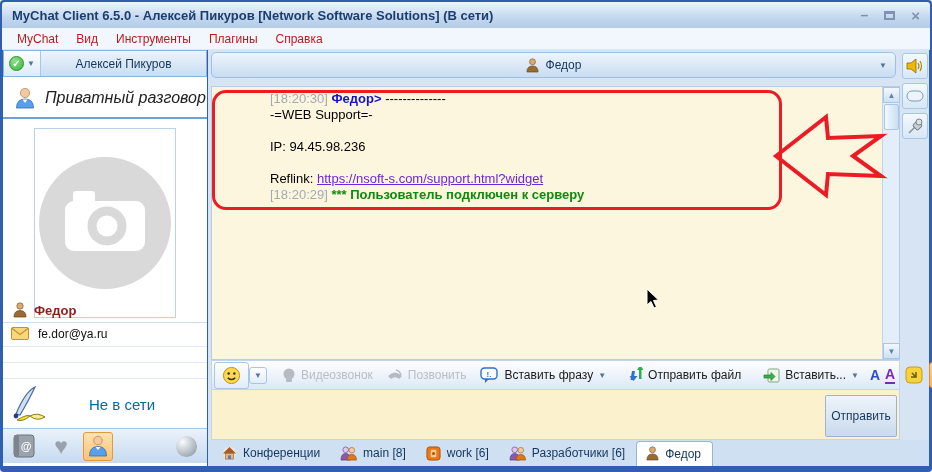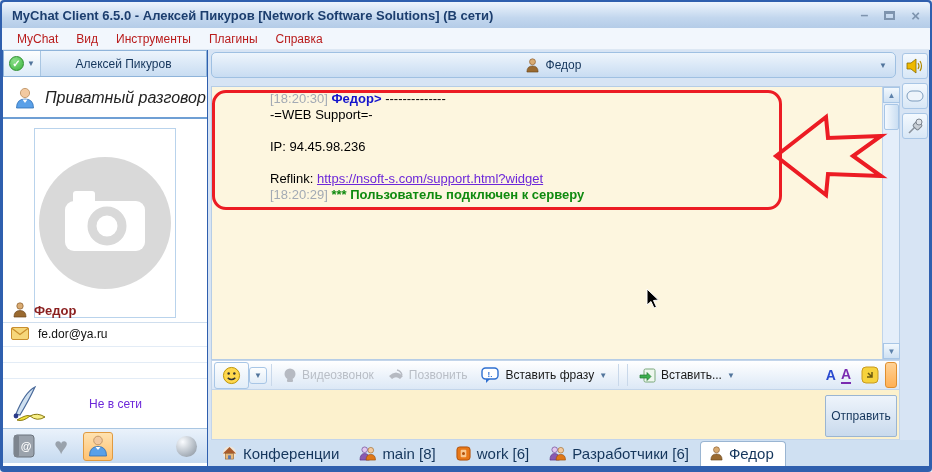--- a/index.html
+++ b/index.html
@@ -35,21 +35,21 @@
   .sb-private .lbl{font-size:16px;font-style:italic;color:#222;}
   .photo-box{position:absolute;left:31px;top:78px;width:142px;height:190px;
     border:1px solid #b9d3ec;background:#fff;display:flex;align-items:center;justify-content:center;}
   .sb-contact{position:absolute;left:0;top:248px;width:100%;height:24px;display:flex;
     align-items:center;gap:7px;padding-left:10px;}
   .sb-contact .nm{font-size:13px;font-weight:bold;color:#8a1f1f;}
   .sb-email{position:absolute;left:0;top:272px;width:100%;height:22px;display:flex;align-items:center;
     gap:9px;padding-left:8px;border-top:1px solid #cfdeee;font-size:12px;color:#111;}
   .sb-row{position:absolute;left:0;width:100%;height:15px;border-top:1px solid #e3ecf6;}
   .sb-status{position:absolute;left:0;top:330px;width:100%;height:48px;display:flex;align-items:center;}
-  .sb-status .txt{font-size:12px;color:#6d28d9;margin-left:38px;}
+  .sb-status .txt{font-size:15px;color:#0369a1;margin-left:38px;}
   .sb-toolbar{position:absolute;left:0;top:378px;width:100%;height:35px;
     background:linear-gradient(#eaf2fb,#c6daf0);border-top:1px solid #a9c6e2;
     display:flex;align-items:center;padding:0 6px;gap:7px;}
   .sb-tool{width:30px;height:29px;display:flex;align-items:center;justify-content:center;border-radius:3px;}
   .sb-tool.active{background:linear-gradient(#ffe2b0,#ffc272);border:1px solid #e09a40;}
   .heart{font-size:23px;color:#99a2ac;line-height:1;}
   .globe{width:21px;height:21px;border-radius:50%;background:radial-gradient(circle at 32% 28%,#fafcff,#b7bfc8 55%,#848d98);}
   .sb-tool.right{margin-left:auto;}
   
   .main{position:absolute;left:208px;top:50px;width:721px;height:416px;background:#d7e4f4;}
@@ -89,21 +89,21 @@
   .aa-a2{color:#7a2bb0;font-weight:bold;font-size:14px;border-bottom:2px solid #7a2bb0;}
   
   .composer{position:absolute;left:3px;top:340px;width:689px;height:50px;background:#fcf1cd;
     border:1px solid #c3d5ea;border-top:none;}
   .send-btn{position:absolute;right:2px;top:5px;width:72px;height:42px;
     background:linear-gradient(#eef4fb,#c9daed);border:1px solid #9ab5d2;border-radius:2px;
     font-size:12px;color:#15365c;display:flex;align-items:center;justify-content:center;}
   
   .tabbar{position:absolute;left:0;top:390px;width:721px;height:26px;background:#cfe0f2;
     display:flex;align-items:flex-end;padding-left:5px;}
-  .tab{display:flex;align-items:center;gap:6px;font-size:15px;color:#15365c;
+  .tab{display:flex;align-items:center;gap:6px;font-size:12px;color:#15365c;
     padding:4px 11px 5px 9px;height:25px;}
   .tab.active{background:#fff;border:1px solid #9ab5d2;border-bottom:none;border-radius:4px 4px 0 0;}
   
   .hl-rect{position:absolute;left:212px;top:90px;width:570px;height:120px;
     border:3px solid #ec1c24;border-radius:14px;pointer-events:none;}
   .overlay{position:absolute;pointer-events:none;}
 </style>
 </head>
 <body>
 
@@ -296,20 +296,29 @@
       <div class="tb-btn">
         <svg width="19" height="17" viewBox="0 0 19 17">
           <rect x="1" y="1" width="16" height="11" rx="3.5" fill="#fff" stroke="#2e6fd0" stroke-width="1.4"></rect>
           <path d="M5,12 L5,16 L9,12 Z" fill="#2e6fd0"></path>
           <text x="9" y="9.5" font-size="8" font-weight="bold" fill="#2e6fd0" text-anchor="middle" font-family="Liberation Sans, sans-serif">!.</text>
         </svg>
         <span>Вставить фразу</span>
         <span class="caret">▼</span>
       </div>
       <span class="vsep"></span>
+      <div class="tb-btn">
+        <svg width="15" height="17" viewBox="0 0 15 17">
+          <polygon points="4,7 7,7 5.5,16 2.5,16 " fill="#2e6fd0" transform="translate(0,-3)"></polygon>
+          <polygon points="5.5,1 9.5,6 1.5,6" fill="#2e6fd0" transform="translate(0,8) scale(1,-1) translate(0,-7)"></polygon>
+          <polygon points="11,3 13.5,3 13.5,12 11,12" fill="#2faf4a"></polygon>
+          <polygon points="12.25,16 9,11 15.5,11" fill="#2faf4a" transform="scale(1,-1) translate(0,-14)"></polygon>
+        </svg>
+        <span>Отправить файл</span>
+      </div>
       <span class="vsep"></span>
       <div class="tb-btn">
         <svg width="17" height="15" viewBox="0 0 17 15">
           <rect x="5" y="1" width="11" height="13" rx="1.5" fill="#eef7ee" stroke="#7aa87a"></rect>
           <polygon points="1,7 8,7 8,4.5 12,8.5 8,12.5 8,10 1,10" fill="#3cae4e" stroke="#1f7a2e" stroke-width="0.7"></polygon>
         </svg>
         <span>Вставить...</span>
         <span class="caret">▼</span>
       </div>
       <div style="margin-left:auto;display:flex;align-items:center;gap:4px;">

